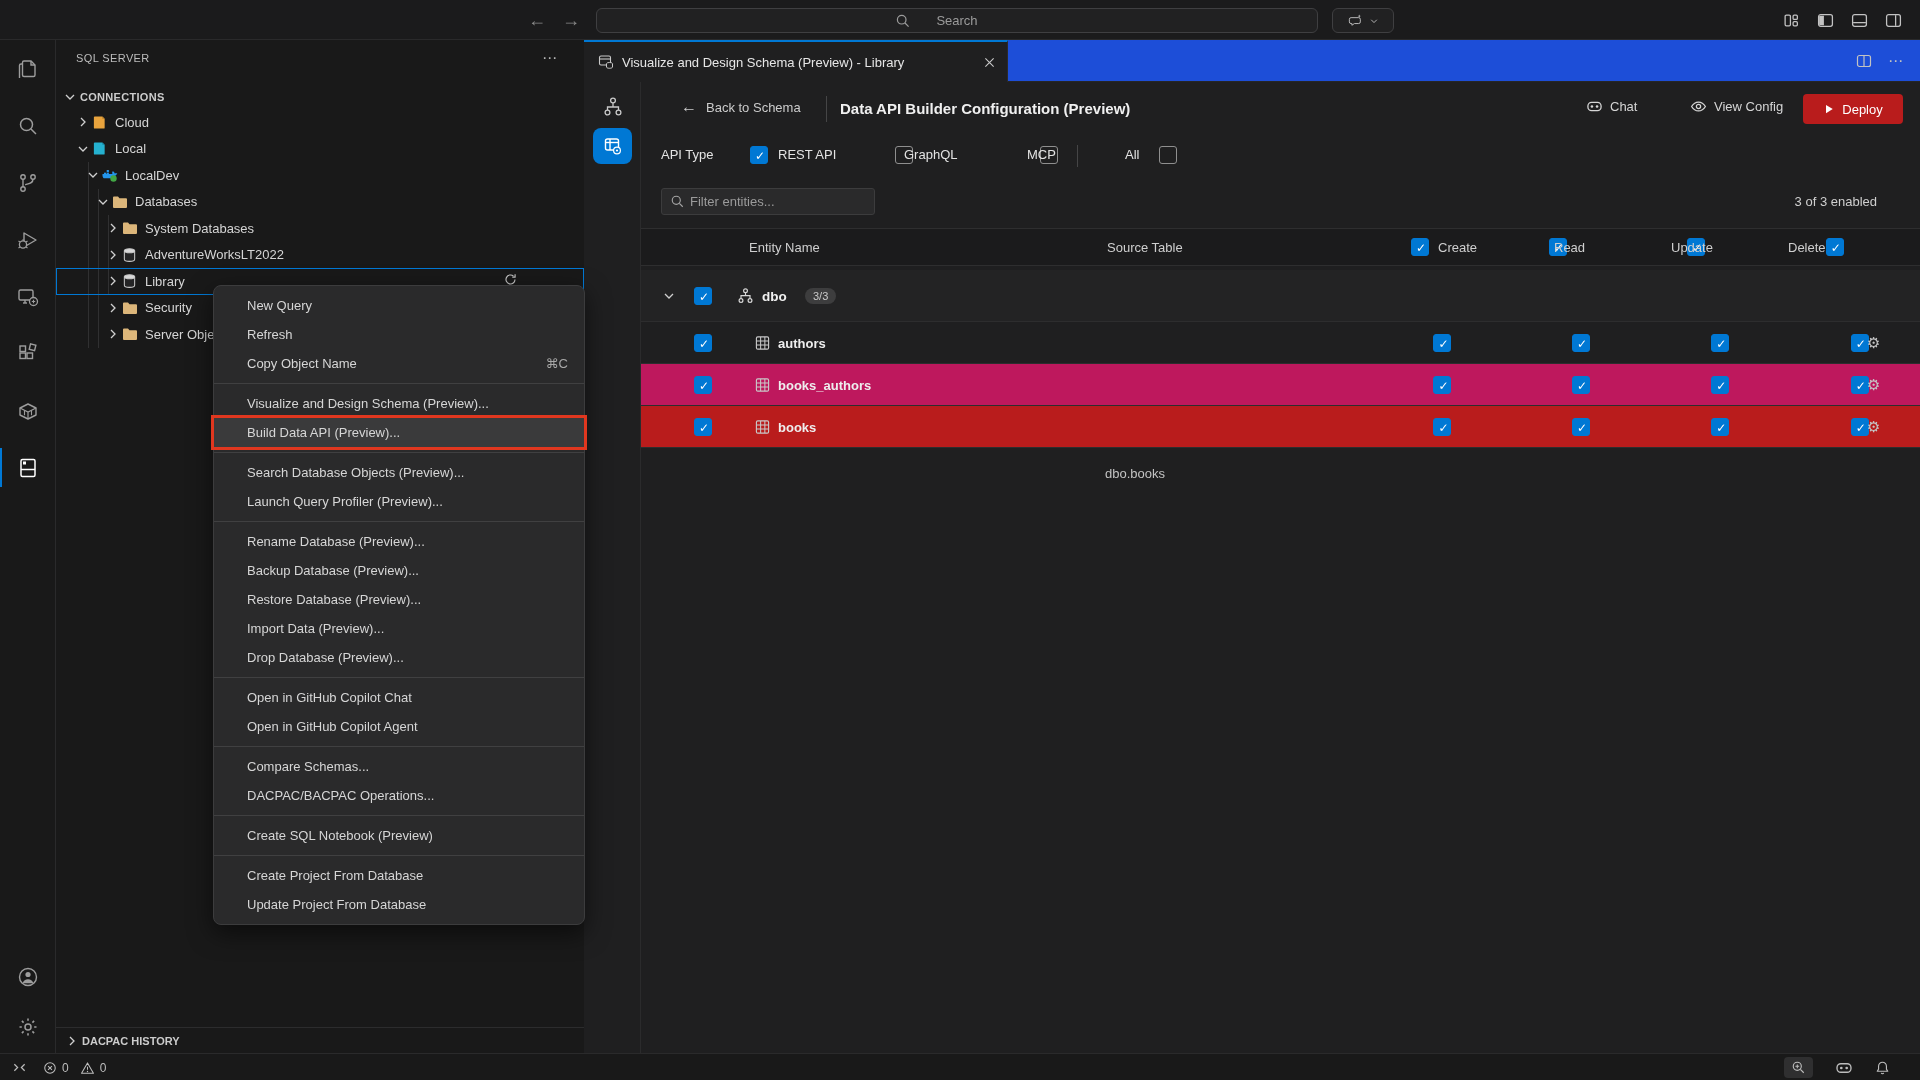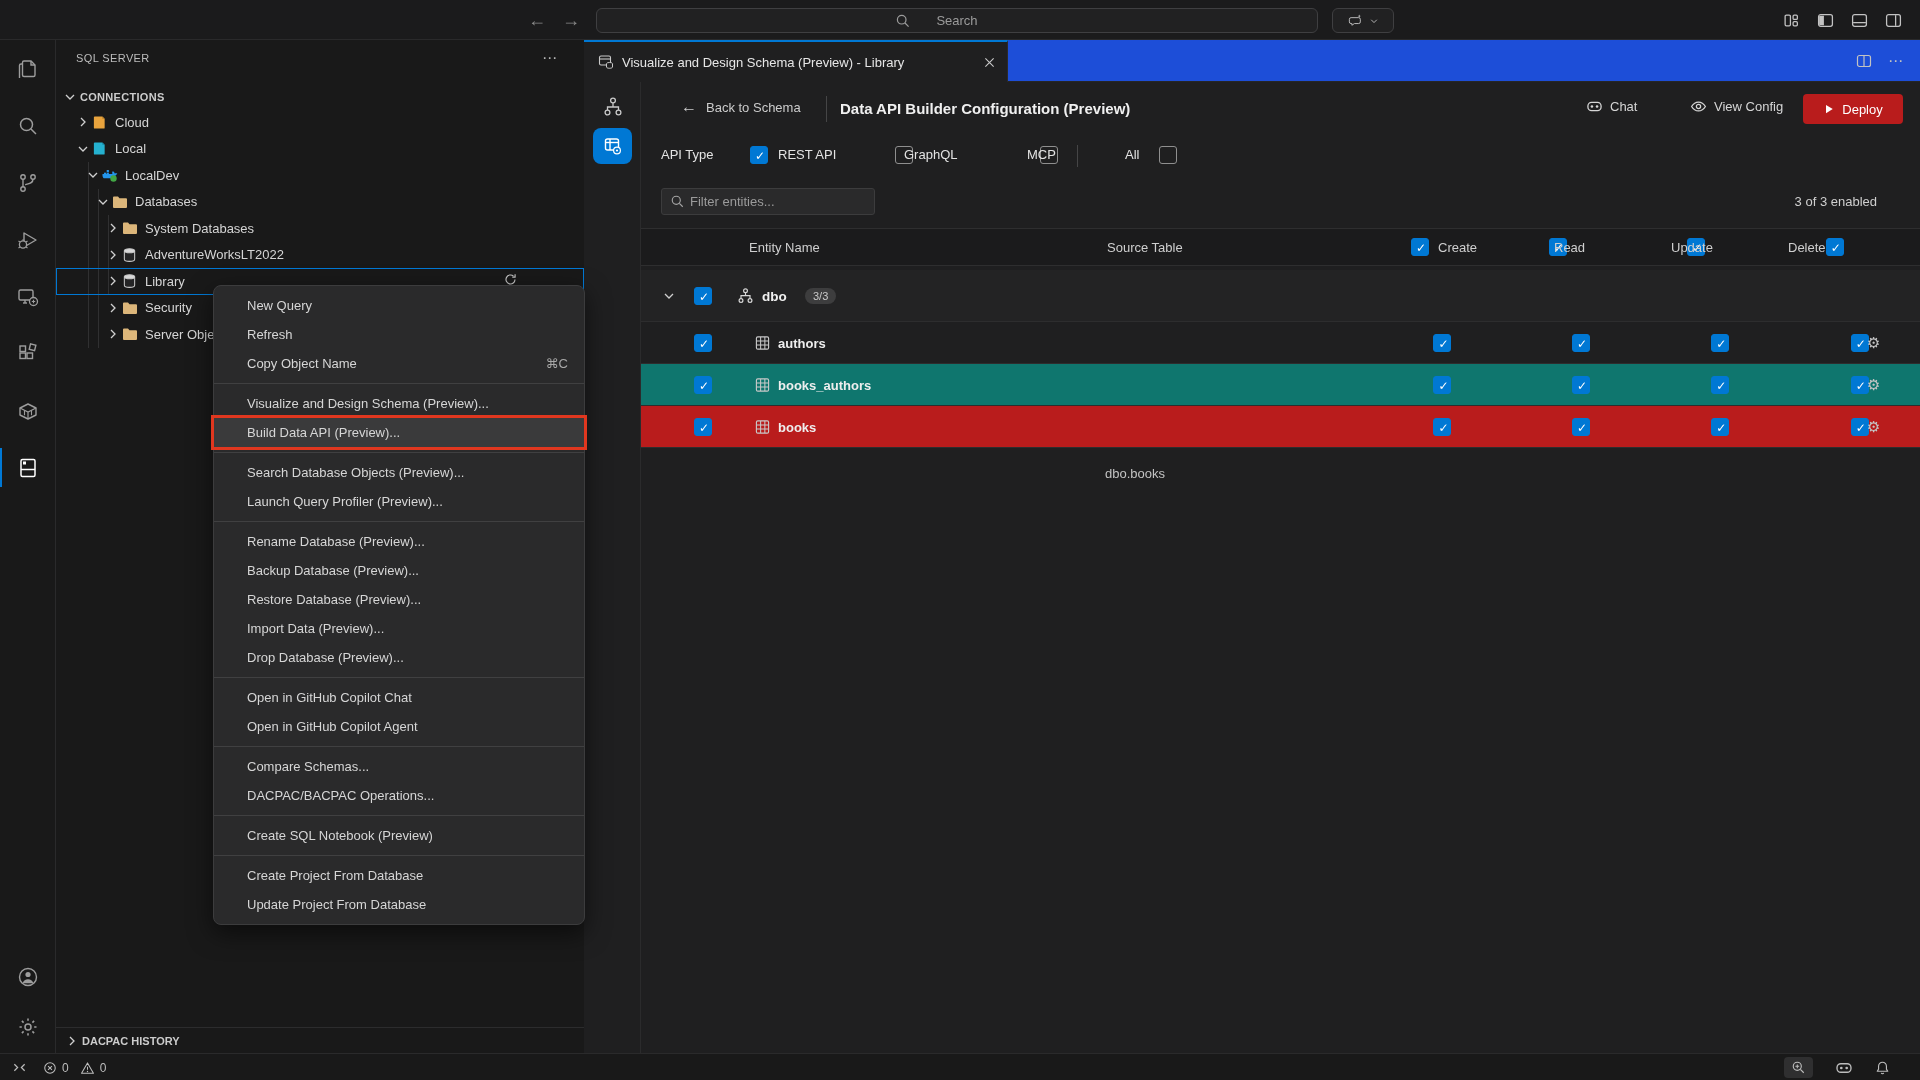--- a/index.html
+++ b/index.html
@@ -83,21 +83,21 @@
   .filterbox input { position:absolute; left:28px; top:0; right:6px; height:100%; background:transparent; border:0; outline:0; color:#cfcfcf; font:13px "Liberation Sans",sans-serif; }
   .filterbox input::placeholder { color:#9b9b9b; }
   .enabled-count { position:absolute; right:43px; top:112px; font-size:13px; color:#cfcfcf; }
 
   .thead { position:absolute; left:0; top:146px; right:0; height:38px; background:#1b1b1c; border-top:1px solid #2e2e2f; border-bottom:1px solid #2e2e2f; font-size:13px; color:#cfcfcf; }
   .group-row { position:absolute; left:0; top:188px; right:0; height:52px; background:#232324; border-bottom:1px solid #2d2d2e; }
   .group-name { font-size:13.5px; font-weight:bold; color:#f0f0f0; }
   .badge { background:#3d3d3e; border-radius:8px; padding:2px 8px; font-size:11px; color:#c9c9c9; }
   .erow { position:absolute; left:0; right:0; height:42px; border-bottom:1px solid #2d2d2e; }
   .erow.r0 { top:240px; background:#1f1f20; }
-  .erow.r1 { top:282px; background:#0f766e; }
+  .erow.r1 { top:282px; background:#be185d; }
   .erow.r2 { top:324px; background:#b91c1c; }
   .ename { font-size:13px; font-weight:bold; color:#eeeeee; }
   .esrc { font-size:13px; color:#c3c3c3;margin-top:46px; }
   .gear { color:#c5c5c5; font-size:15px; }
 
   
   .statusbar { position:absolute; left:0; top:1053px; width:1920px; height:27px; background:#191919; border-top:1px solid #2a2a2b; font-size:12px; color:#bdbdbd; }
   .sb-left { position:absolute; left:12px; top:0; height:27px; display:flex; align-items:center; gap:16px; }
   .sb-prob { display:flex; align-items:center; gap:5px; }
   .sb-right { position:absolute; right:30px; top:0; height:27px; display:flex; align-items:center; gap:22px; }

